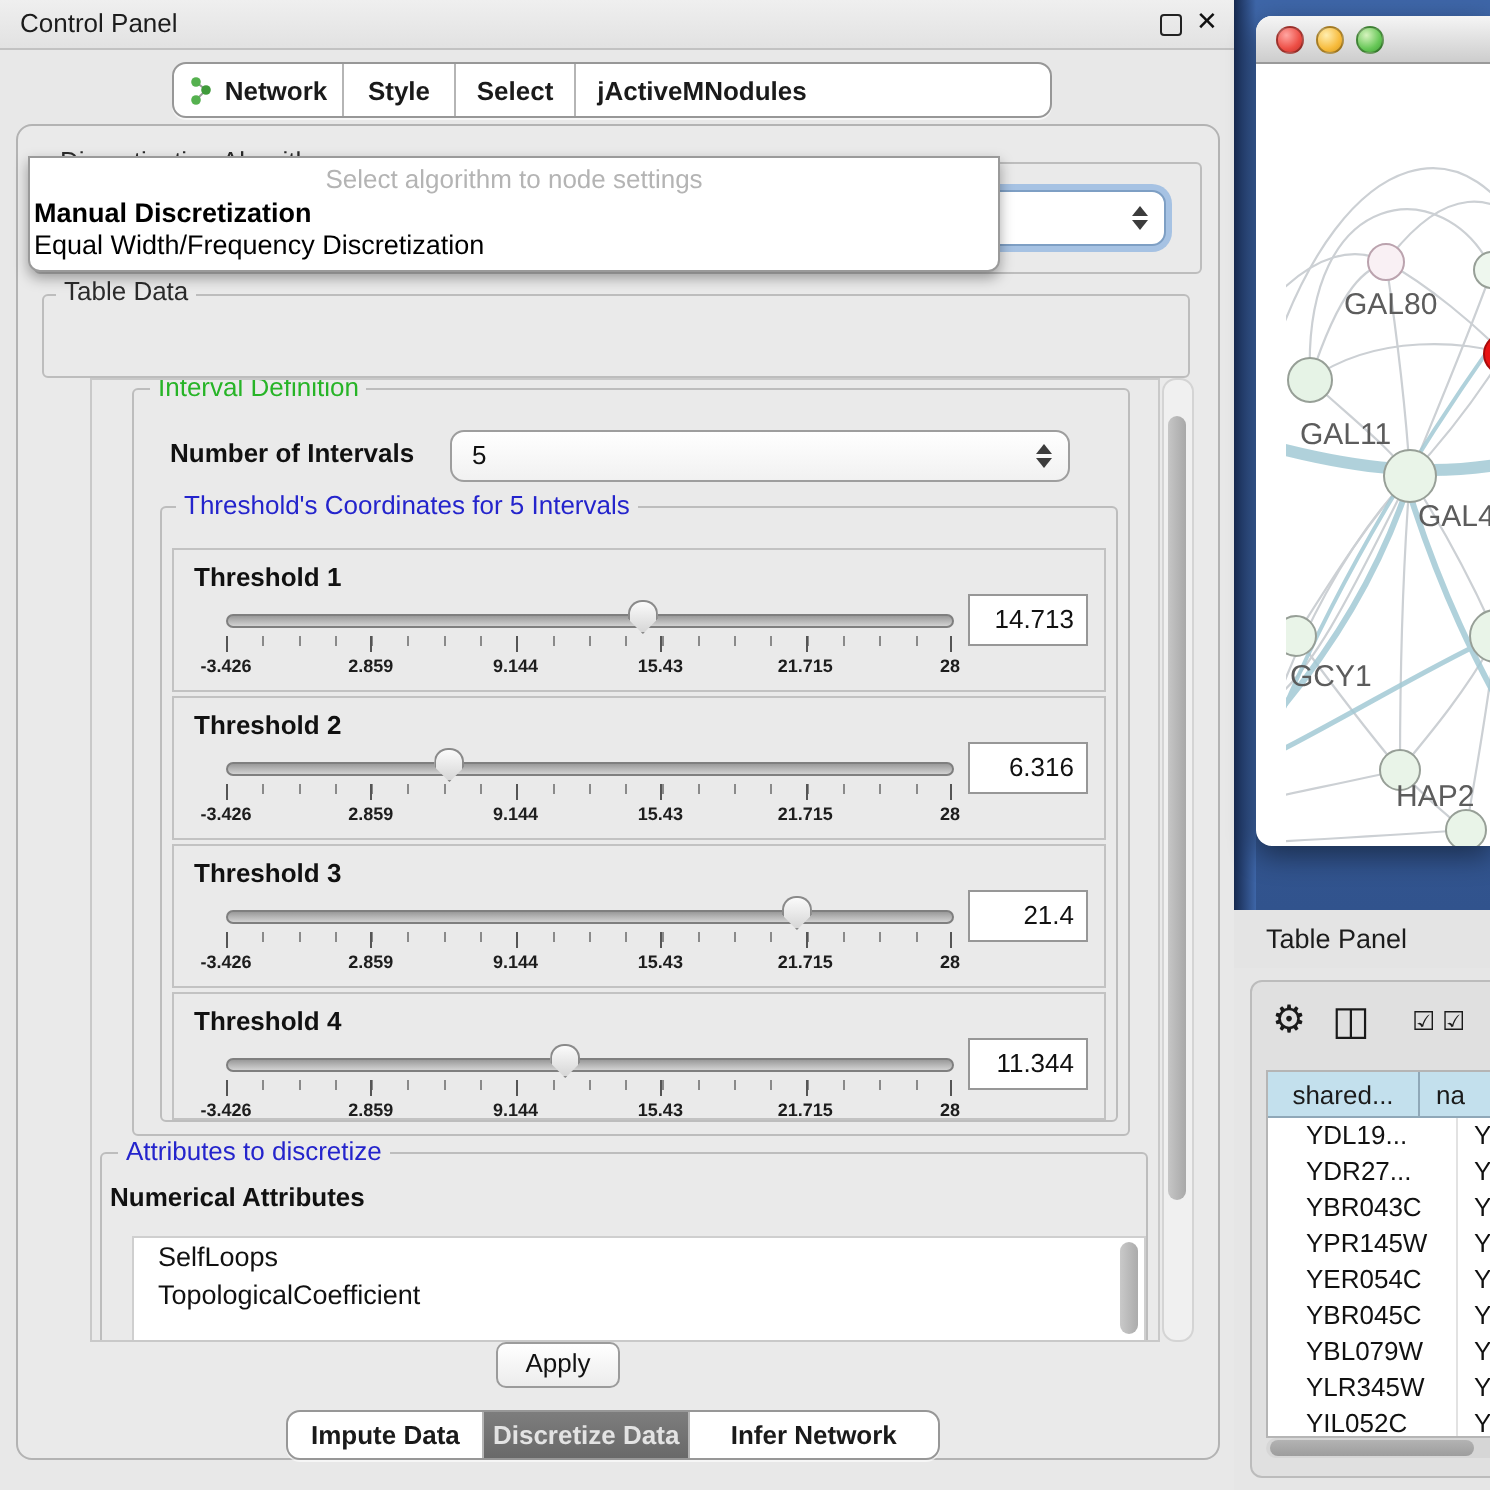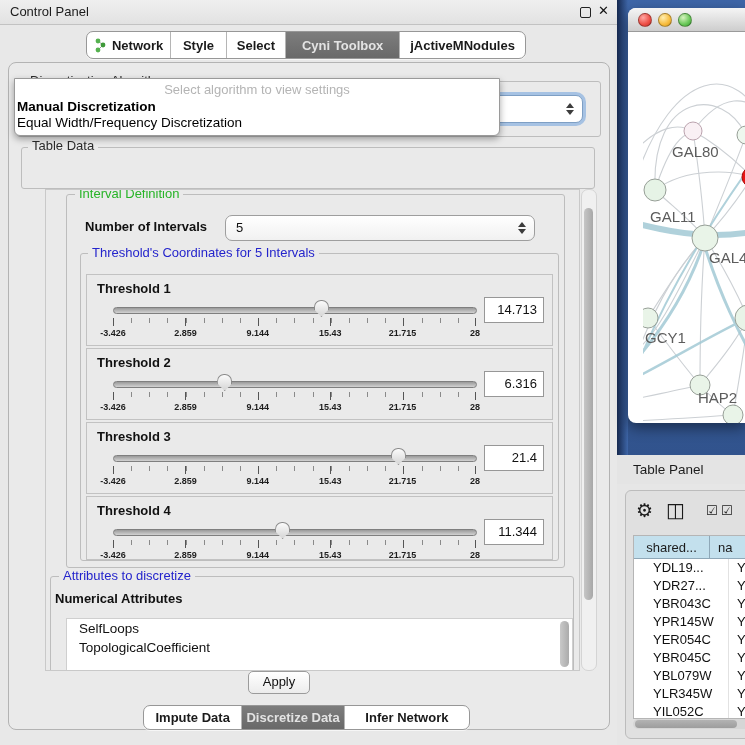--- a/index.html
+++ b/index.html
@@ -162,39 +162,36 @@
             <circle cx="4" cy="12" r="2.4" fill="#55b14f"></circle>
         </svg>
         <span>Network</span>
       </div>
       <div class="sgi w1">
           <span>Style</span>
         </div>
       <div class="sgi w2">
           <span>Select</span>
         </div>
-      <div class="sgi w3 sel">
-          <span>Cyni Toolbox</span>
-        </div>
       <div class="sgi w4">
           <span>jActiveMNodules</span>
         </div>
     </div>
 
     <div id="outer" class="abs">
 
       <div id="discgrp" class="abs grp">
         <span class="grp-title t-dark">Discretization Algorithm</span>
       </div>
       <div id="combo-behind" class="abs">
         <span class="step"></span>
       </div>
 
       <div id="popup" class="abs">
-        <div class="ph">Select algorithm to view settings</div>
+        <div class="ph">Select algorithm to node settings</div>
         <div class="opt b">Manual Discretization</div>
         <div class="opt r">Equal Width/Frequency Discretization</div>
       </div>
 
       <div id="tdgrp" class="abs grp">
         <span class="grp-title t-dark">Table Data</span>
       </div>
 
       <div id="viewport" class="abs">
 

